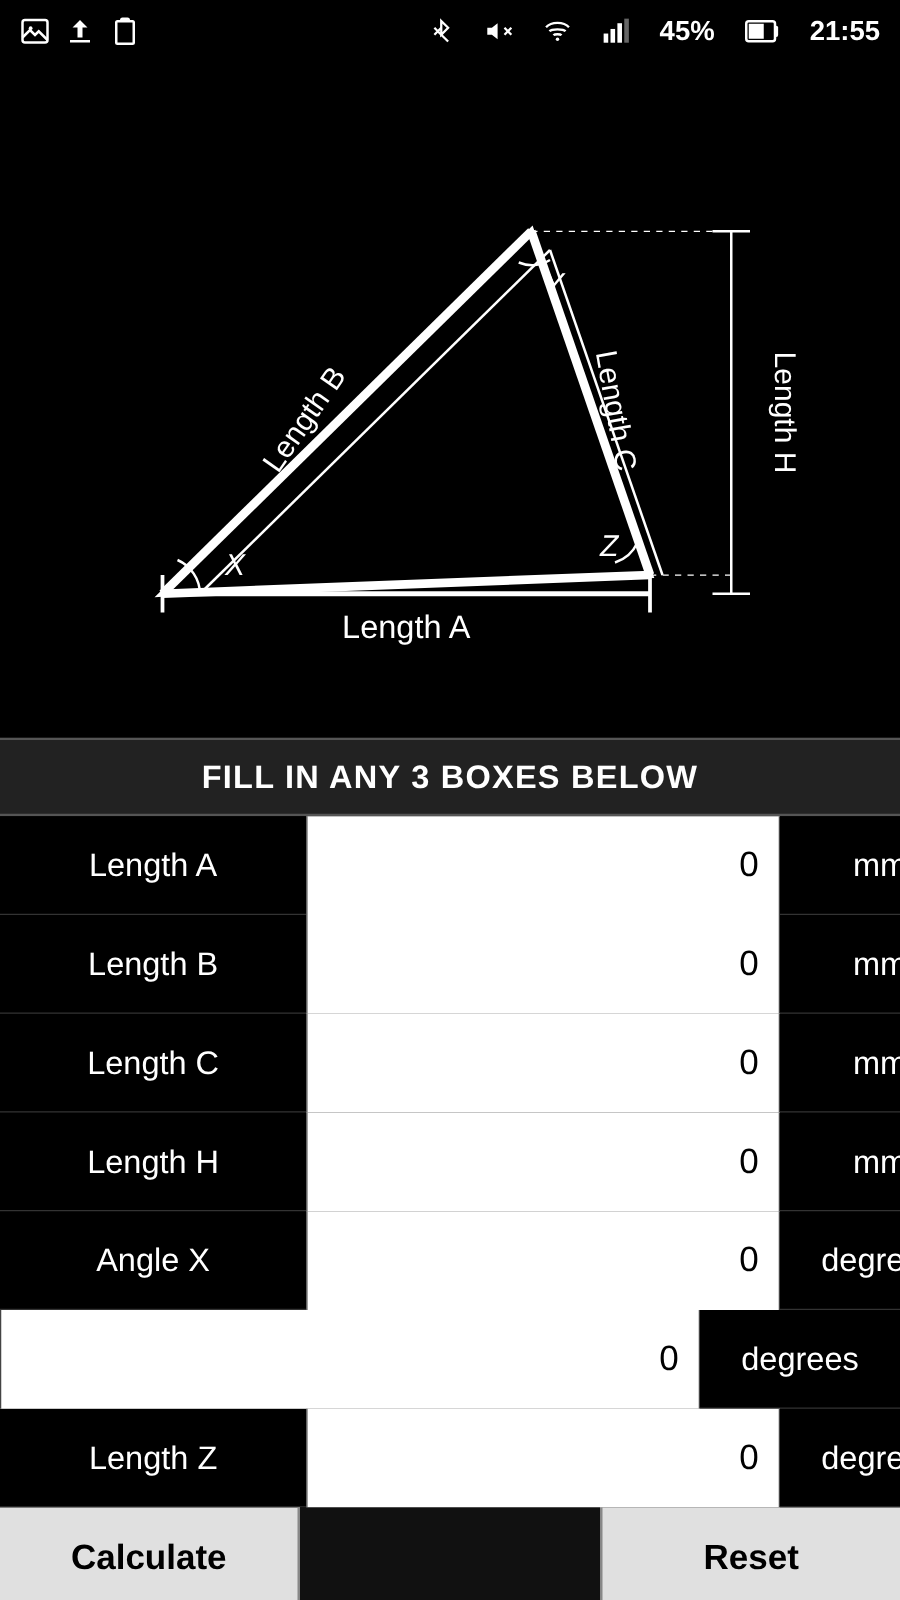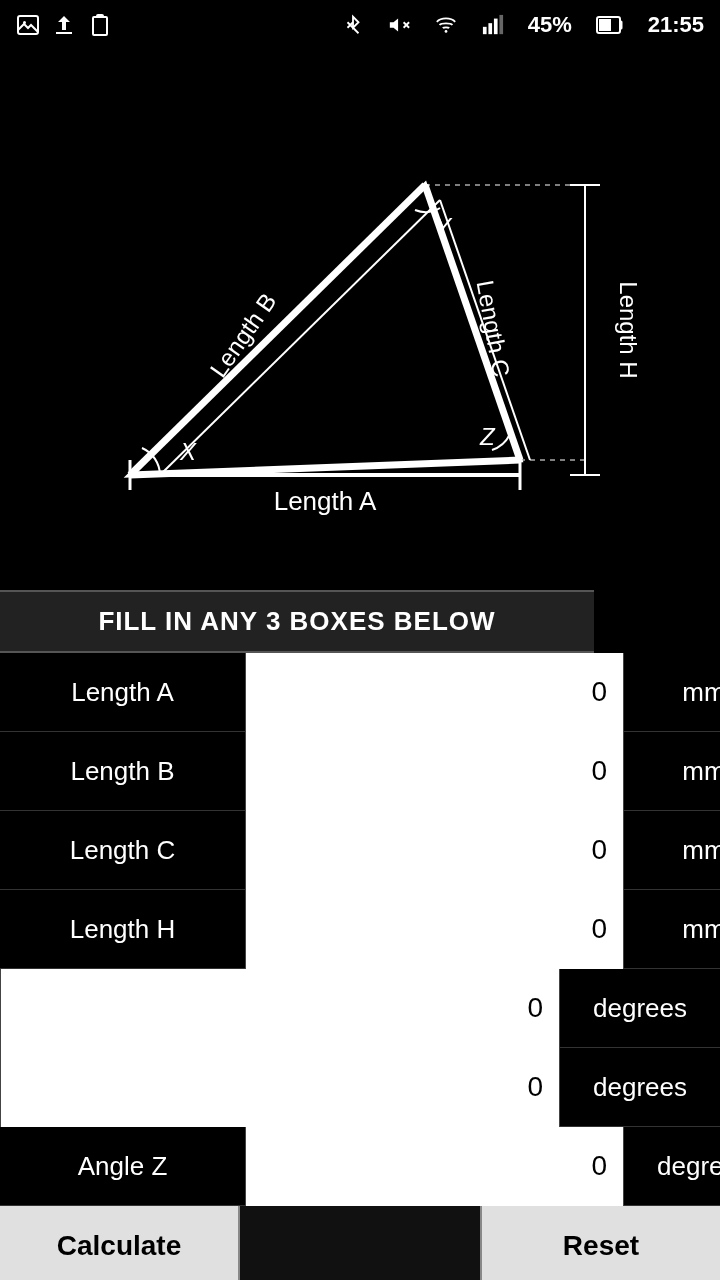--- a/index.html
+++ b/index.html
@@ -39,21 +39,21 @@
       position: relative;
     }
 
     .diagram-svg {
       width: 660px;
       height: 480px;
     }
 
     
     .instruction-bar {
-      width: 594px;
+      width: 720px;
       background: #222;
       border-top: 2px solid #555;
       border-bottom: 2px solid #555;
       text-align: center;
       padding: 14px 0;
       font-size: 26px;
       font-weight: bold;
       letter-spacing: 1px;
       color: #fff;
     }
@@ -260,29 +260,30 @@
       <div class="input-label">Length C</div>
       <input type="text" class="input-field" value="0" style="">
       <div class="input-unit">mm</div>
     </div>
     <div class="input-row">
       <div class="input-label">Length H</div>
       <input type="text" class="input-field" value="0" style="">
       <div class="input-unit">mm</div>
     </div>
     <div class="input-row">
+      <div class="input-label">Angle X</div>
       <input type="text" class="input-field" value="0" style="">
       <div class="input-unit">degrees</div>
     </div>
     <div class="input-row">
       <input type="text" class="input-field" value="0" style="">
       <div class="input-unit">degrees</div>
     </div>
     <div class="input-row">
-      <div class="input-label">Angle Z</div>
+      <div class="input-label">Length Z</div>
       <input type="text" class="input-field" value="0" style="">
       <div class="input-unit">degrees</div>
     </div>
   </div>
 
 <div class="bottom-bar">
   <button class="btn-calculate">Calculate</button>
   <div class="btn-spacer"></div>
   <button class="btn-reset">Reset</button>
 </div>

